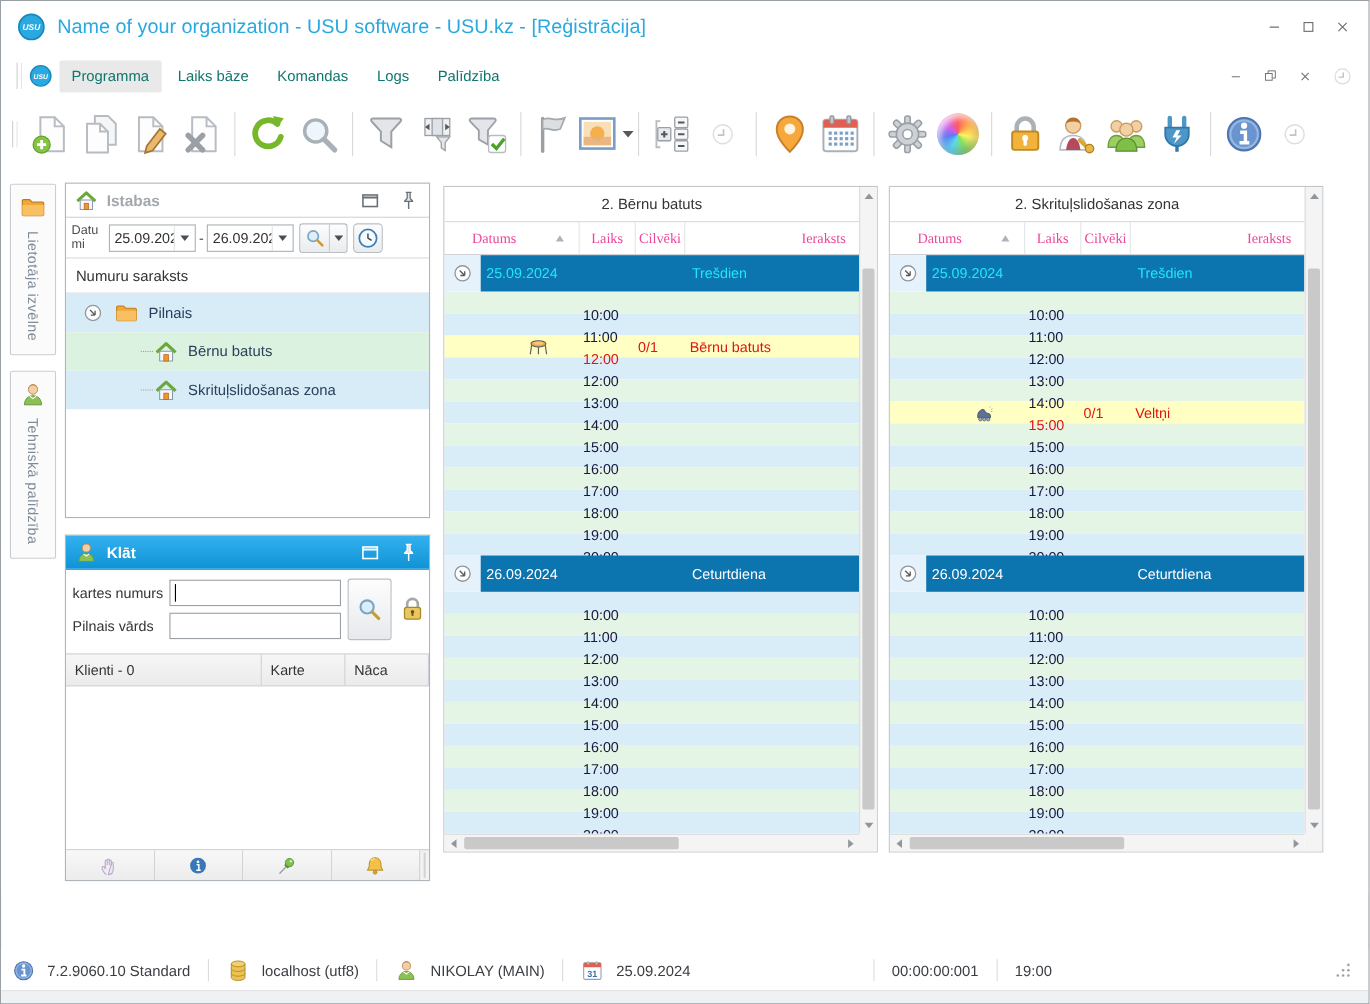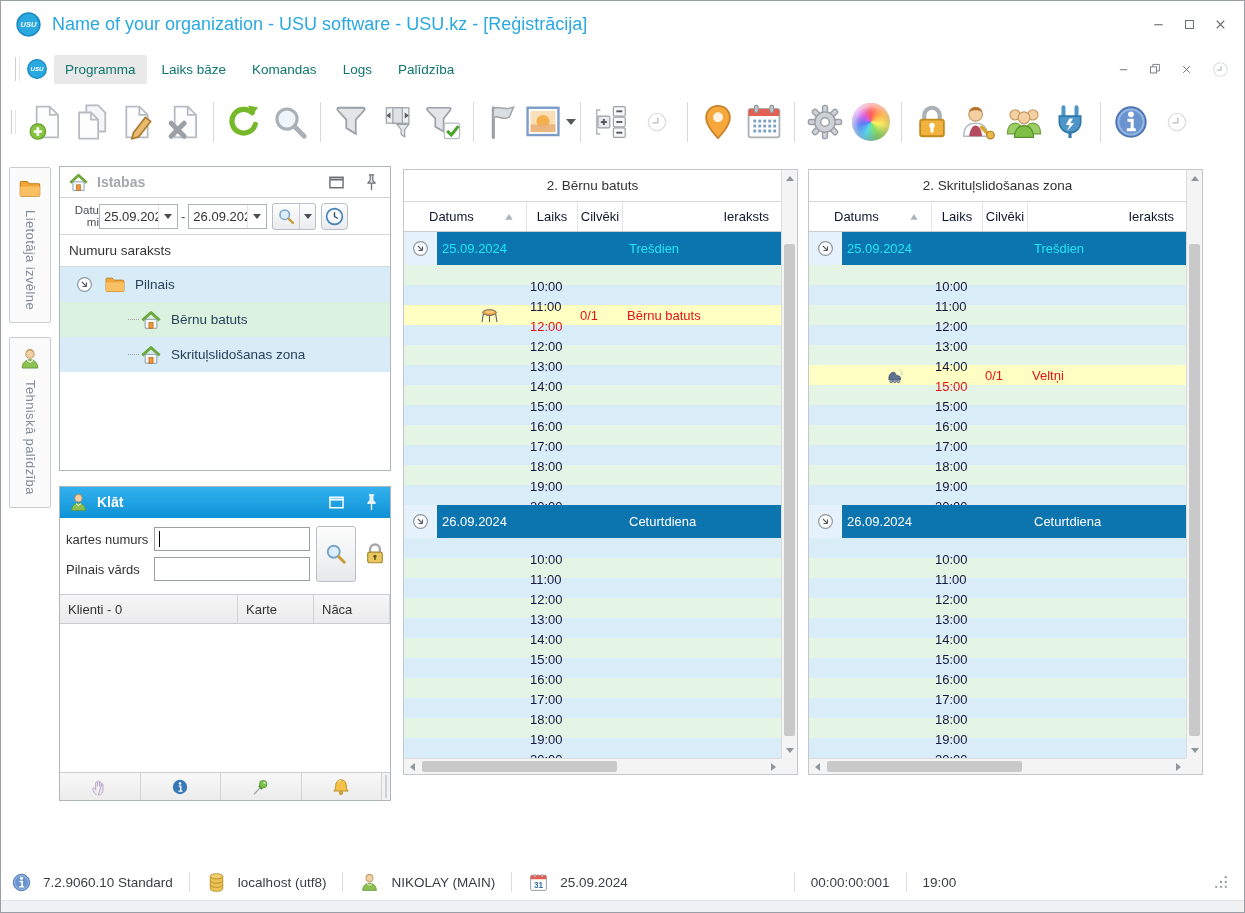--- a/index.html
+++ b/index.html
@@ -38,21 +38,21 @@
   .content{position:absolute;left:0;top:152px;right:0;height:660px;background:#fff;}
 
   
   .side-tabs{position:absolute;left:8px;top:14px;width:42px;display:flex;flex-direction:column;gap:14px;}
   .vtab{border:1px solid #c9cdd1;background:#fbfbfb;border-radius:2px;padding:9px 0 12px;display:flex;flex-direction:column;align-items:center;cursor:pointer;}
   .vtab .icon{width:24px;height:24px;}
   .vtab-label{writing-mode:vertical-rl;color:#7e8b99;font-size:13px;margin-top:9px;letter-spacing:.4px;}
 
   
   .dockpanel{position:absolute;left:58px;width:332px;background:#fff;border:1px solid #aeb6bc;}
-  .rooms{top:13px;height:305px;text-align:right;}
+  .rooms{top:13px;height:305px;}
   .presence{top:333px;height:315px;}
   .dock-header{height:31px;display:flex;align-items:center;padding:0 8px;border-bottom:1px solid #cfd3d7;color:#6b7075;}
   .dock-header .icon{width:21px;height:21px;}
   .dock-title{font-size:14px;font-weight:bold;color:#a3a8ae;margin-left:8px;}
   .hdr-btns{margin-left:auto;display:flex;gap:14px;align-items:center;}
   .hdr-btn{width:16px;height:16px;cursor:pointer;color:#6b7075;}
   .presence .dock-header{background:linear-gradient(#33b1ee,#0f93d6);border-bottom:1px solid #0f93d6;color:#fff;}
   .presence .dock-title{color:#fff;}
   .presence .hdr-btn{color:#fff;}
 
@@ -96,21 +96,21 @@
   .pr-footer{position:absolute;left:0;right:0;bottom:0;height:28px;border-top:1px solid #c9cdd1;display:flex;align-items:stretch;background:#f2f2f2;}
   .pr-fbtn{width:83px;border-right:1px solid #cfd3d7;display:flex;align-items:center;justify-content:center;background:linear-gradient(#f8f8f8,#ececec);cursor:pointer;}
   .pr-fbtn .icon{width:20px;height:20px;}
   .pr-fbox{flex:1;margin:2px 3px;background:#fff;border:1px solid #cfd3d7;}
 
   
   .sched{position:absolute;top:16px;width:395px;height:606px;border:1px solid #c3c7cb;background:#fff;}
   #sched-0{left:402px;} #sched-1{left:807px;}
   .sched-inner{position:absolute;left:0;top:0;right:16px;bottom:16px;overflow:hidden;}
   .sched-title{height:32px;display:flex;align-items:center;justify-content:center;font-size:13.5px;color:#333;border-bottom:1px solid #d7dadd;}
-  .sched-cols{height:30px;display:flex;border-bottom:1px solid #c9cdd1;font-size:13px;color:#0f172a;}
+  .sched-cols{height:30px;display:flex;border-bottom:1px solid #c9cdd1;font-size:13px;color:#ec4899;font-family:Liberation Serif, serif;}
   .hc{display:flex;align-items:center;border-right:1px solid #e3e5e8;overflow:hidden;}
   .hc-datums{width:123px;padding-left:25px;}
   .hc-datums .sort{width:14px;height:14px;margin-left:auto;margin-right:10px;}
   .hc-laiks{width:51px;justify-content:center;}
   .hc-cilveki{width:45px;justify-content:center;}
   .hc-ieraksts{flex:1;justify-content:flex-end;padding-right:12px;border-right:none;}
   .grp-row{height:33px;display:flex;}
   .grp-gutter{width:33px;background:#e6f2fb;display:flex;align-items:center;justify-content:center;}
   .grp-gutter .icon{width:21px;height:21px;}
   .grp-bar{flex:1;background:#0c74ae;position:relative;display:flex;align-items:center;}

